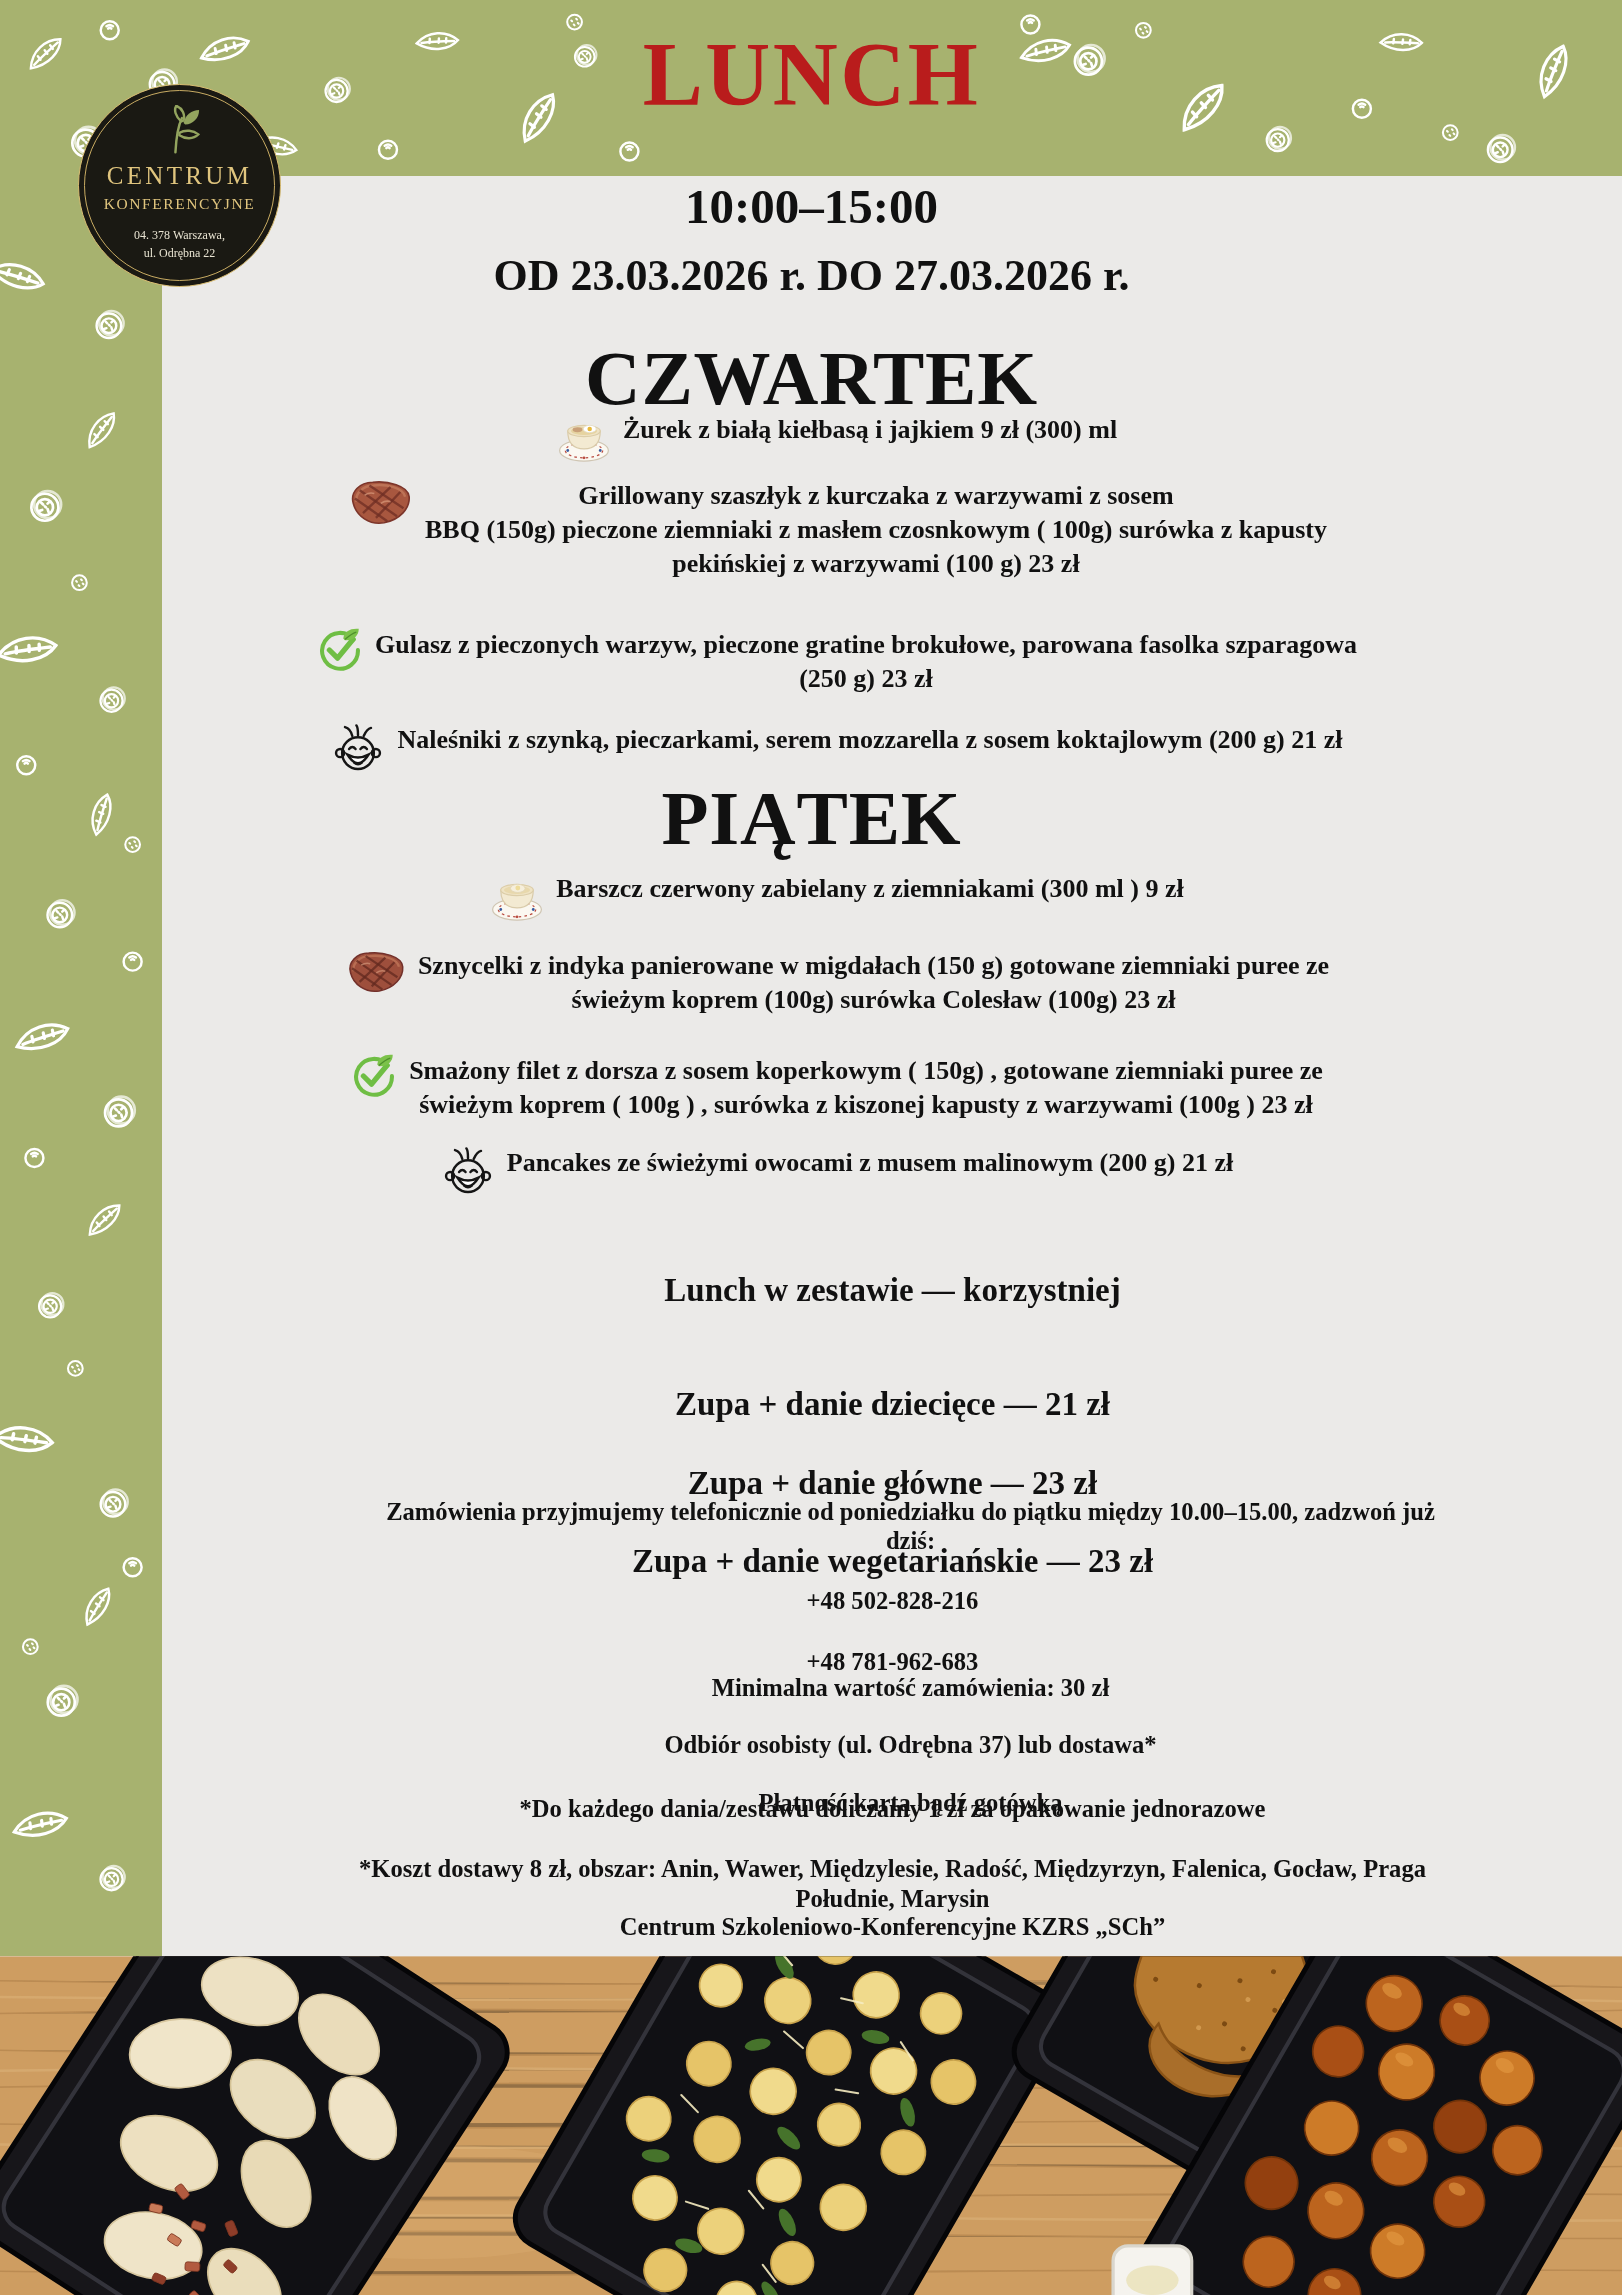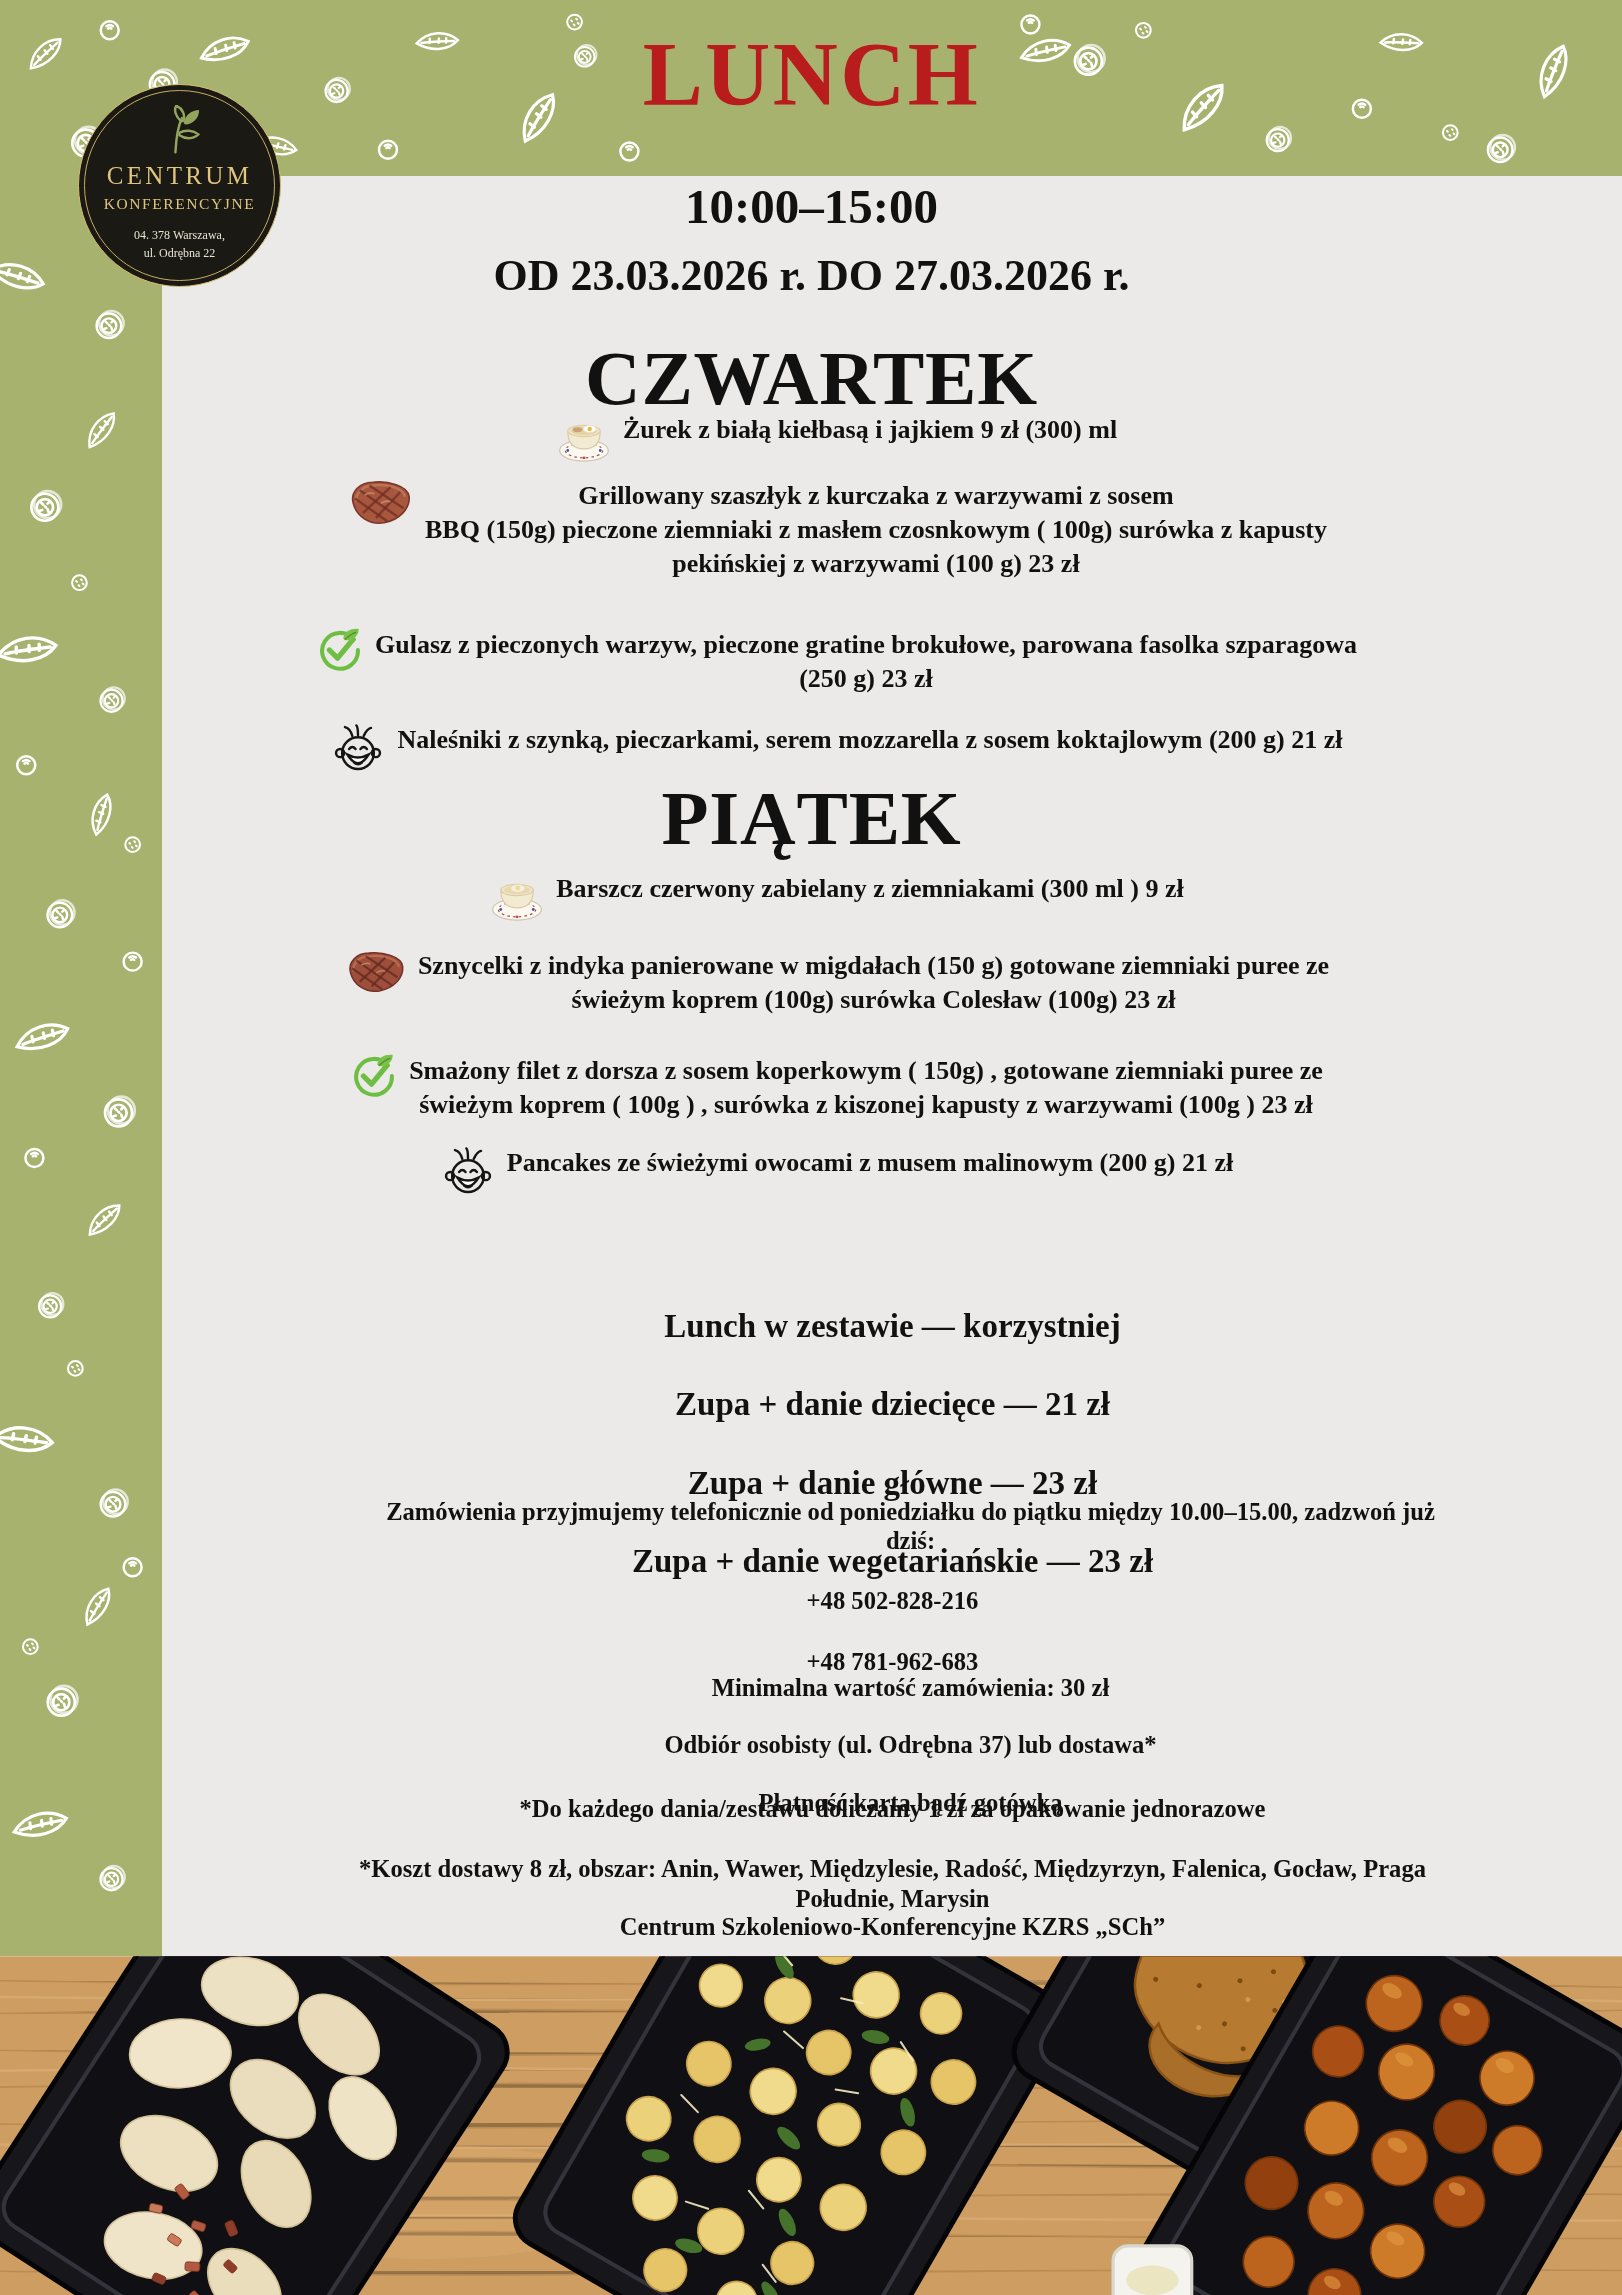--- a/index.html
+++ b/index.html
@@ -23,21 +23,21 @@
          font-size:90px;font-weight:bold;letter-spacing:2.5px;color:#b91c1c;z-index:3;}
   .hours{position:absolute;left:0;top:178px;width:100%;text-align:center;font-size:49px;font-weight:bold;}
   .daterange{position:absolute;left:0;top:250px;width:100%;text-align:center;font-size:44px;font-weight:bold;}
   .dayname{position:absolute;left:0;width:100%;text-align:center;font-size:77px;font-weight:bold;letter-spacing:0.8px;}
   
   .item{position:absolute;left:0;width:100%;display:flex;justify-content:center;align-items:flex-start;gap:13px;margin-left:26px;}
   .item .txt{font-size:26px;font-weight:bold;line-height:1.3;text-align:center;white-space:pre-line;max-width:1146px;}
   .icon{flex:0 0 auto;}
   
   .colblock{position:absolute;left:162px;width:1461px;text-align:center;font-weight:bold;white-space:pre-line;}
-  .combo-head{font-size:33px;margin-top:36px;}
+  .combo-head{font-size:33px;}
   .combo-opts{font-size:33px;line-height:1.19;}
   .ord{font-size:24.6px;line-height:1.17;padding-left:18px;}
   .phones{font-size:24.6px;line-height:1.23;}
   .foot{font-size:24.6px;line-height:1.22;}
   
   .photo{position:absolute;left:0;top:1956px;width:1623px;height:340px;}
 </style>
 </head>
 <body>
 

